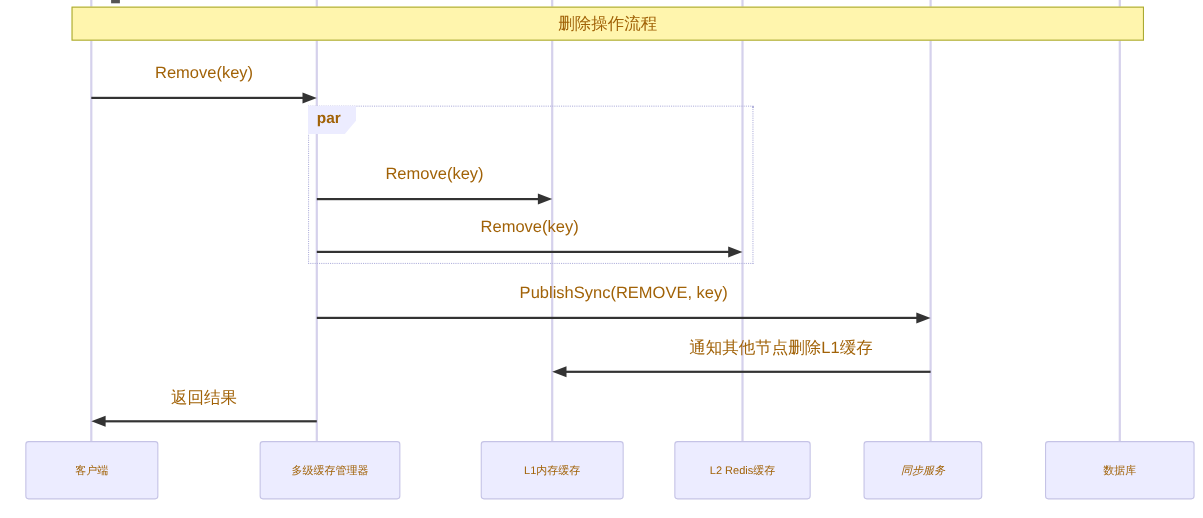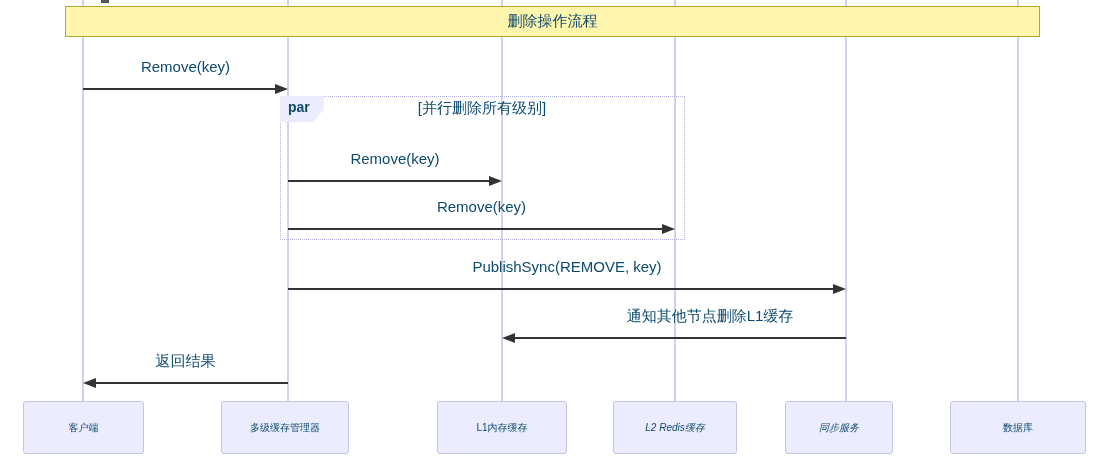--- a/index.html
+++ b/index.html
@@ -29,38 +29,37 @@
     position:absolute;background:var(--actorFill);font-weight:bold;font-size:14px;
     padding:3px 14px 6px 8px;line-height:17px;
     clip-path:polygon(0 0,100% 0,100% 52%,76% 100%,0 100%);
   }
   .par-cond{position:absolute;transform:translateX(-50%);font-size:15px;white-space:nowrap;}
   .artifact{position:absolute;background:#555;}
 </style>
 </head>
 <body>
 
-<div class="stage" style="--lifeline: #d5d1ec; --actorFill: #ECECFF; --actorBorder: #c5c3e6; --noteFill: #fff5ad; --noteBorder: #aaaa33; --arrow: #333333; --parBorder: #b3b3dd; color: #0c4a6e;">
+<div class="stage" style="--lifeline: #d5d1ec; --actorFill: #ECECFF; --actorBorder: #c5c3e6; --noteFill: #fff5ad; --noteBorder: #aaaa33; --arrow: #333333; --parBorder: #b3b3dd; color: #a16207;">
   <div>
       <div class="lifeline" style="left: 82px; top: 0px; width: 2px; height: 401px;"></div>
       <div class="lifeline" style="left: 287px; top: 0px; width: 2px; height: 401px;"></div>
       <div class="lifeline" style="left: 501px; top: 0px; width: 2px; height: 401px;"></div>
       <div class="lifeline" style="left: 674px; top: 0px; width: 2px; height: 401px;"></div>
       <div class="lifeline" style="left: 845px; top: 0px; width: 2px; height: 401px;"></div>
       <div class="lifeline" style="left: 1017px; top: 0px; width: 2px; height: 401px;"></div>
     </div>
   <div class="artifact" style="left: 101px; top: 0px; width: 8px; height: 3px;"></div>
 
   <div class="title-note" style="left: 65px; top: 6px; width: 975px; height: 31px;">
     <span>删除操作流程</span>
   </div>
 
   <div class="par-box" style="left: 280px; top: 96px; width: 405px; height: 144px;"></div>
   <div class="par-label" style="left: 280px; top: 96px;">par</div>
-  <div class="par-cond" style="left: 482px; top: 99px;">[并行删除所有级别]</div>
 
   <div>
       <div class="msg-line" style="left: 83px; top: 88px; width: 195px;"></div>
       <div class="arrowhead right" style="top: 84px; left: 275px;"></div>
       <div class="msg-label" style="left: 185.5px; top: 58px;">Remove(key)</div>
       <div class="msg-line" style="left: 288px; top: 180px; width: 204px;"></div>
       <div class="arrowhead right" style="top: 176px; left: 489px;"></div>
       <div class="msg-label" style="left: 395px; top: 150px;">Remove(key)</div>
       <div class="msg-line" style="left: 288px; top: 228px; width: 377px;"></div>
       <div class="arrowhead right" style="top: 224px; left: 662px;"></div>
@@ -72,27 +71,27 @@
       <div class="arrowhead left" style="top: 333px; left: 502px;"></div>
       <div class="msg-label" style="left: 710px; top: 307px;">通知其他节点删除L1缓存</div>
       <div class="msg-line" style="left: 93px; top: 382px; width: 195px;"></div>
       <div class="arrowhead left" style="top: 378px; left: 83px;"></div>
       <div class="msg-label" style="left: 185.5px; top: 352px;">返回结果</div>
     </div>
   <div>
       <div class="actor-box" style="left: 23px; top: 401px; width: 121px; height: 53px;">
         <span>客户端</span>
       </div>
-      <div class="actor-box" style="left: 221px; top: 401px; width: 128px; height: 53px;">
+      <div class="actor-box" style="left: 236px; top: 401px; width: 128px; height: 53px;">
         <span>多级缓存管理器</span>
       </div>
       <div class="actor-box" style="left: 437px; top: 401px; width: 130px; height: 53px;">
         <span>L1内存缓存</span>
       </div>
-      <div class="actor-box" style="left: 613px; top: 401px; width: 124px; height: 53px; font-style: italic;">
+      <div class="actor-box" style="left: 613px; top: 401px; width: 124px; height: 53px;">
         <span>L2 Redis缓存</span>
       </div>
       <div class="actor-box" style="left: 785px; top: 401px; width: 108px; height: 53px; font-style: italic;">
         <span>同步服务</span>
       </div>
       <div class="actor-box" style="left: 950px; top: 401px; width: 136px; height: 53px; justify-content: center;">
         <span>数据库</span>
       </div>
     </div>
 </div>

